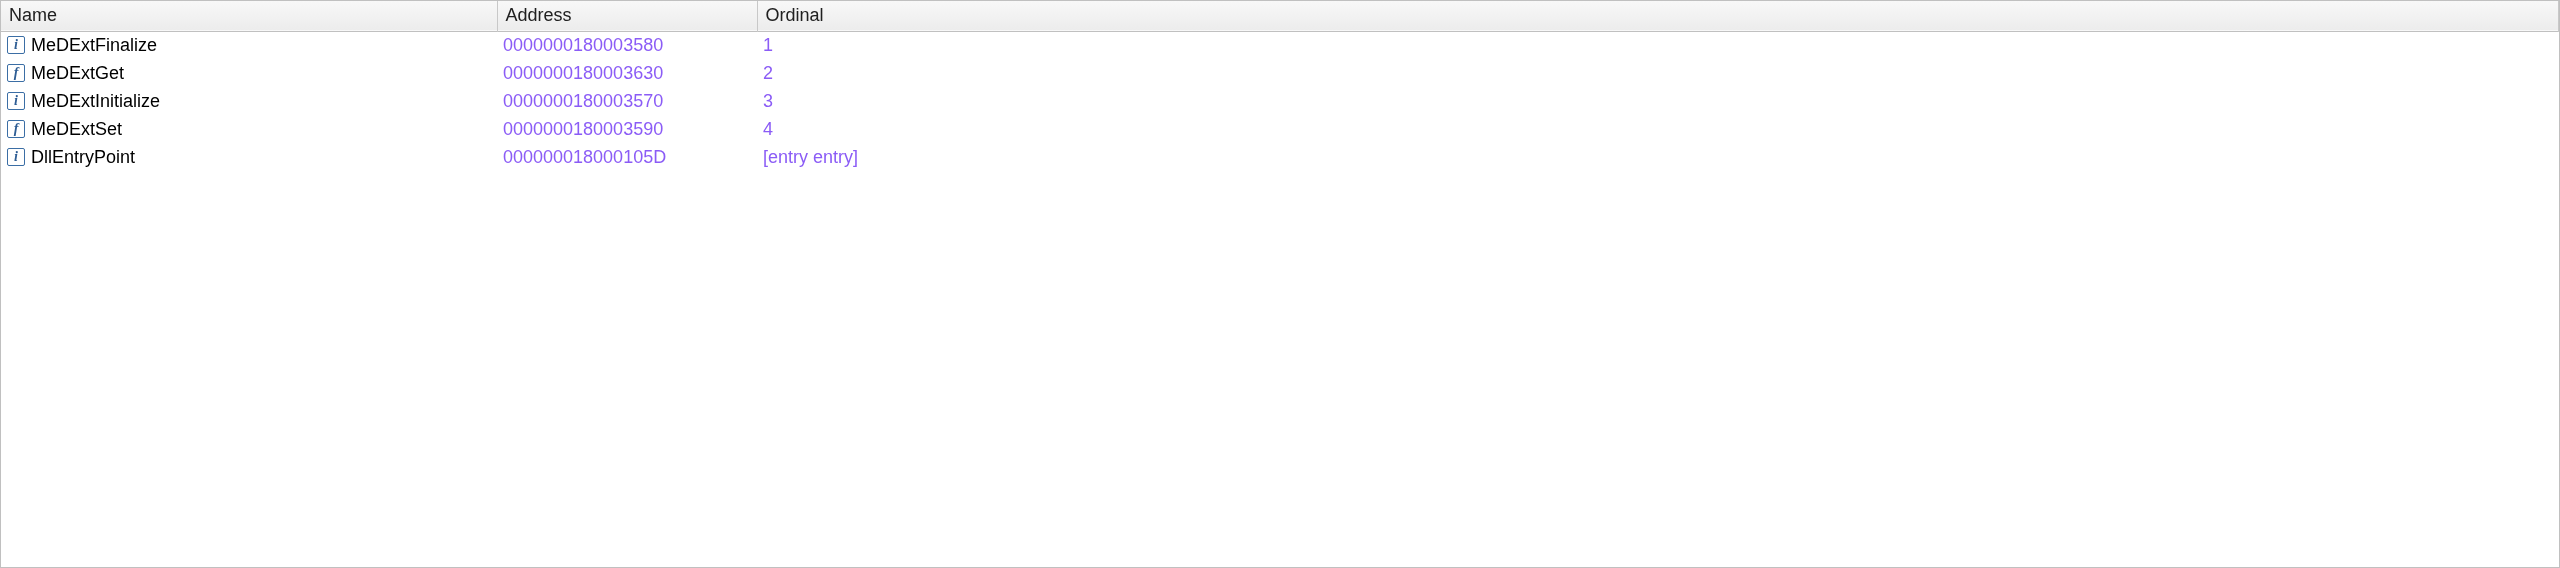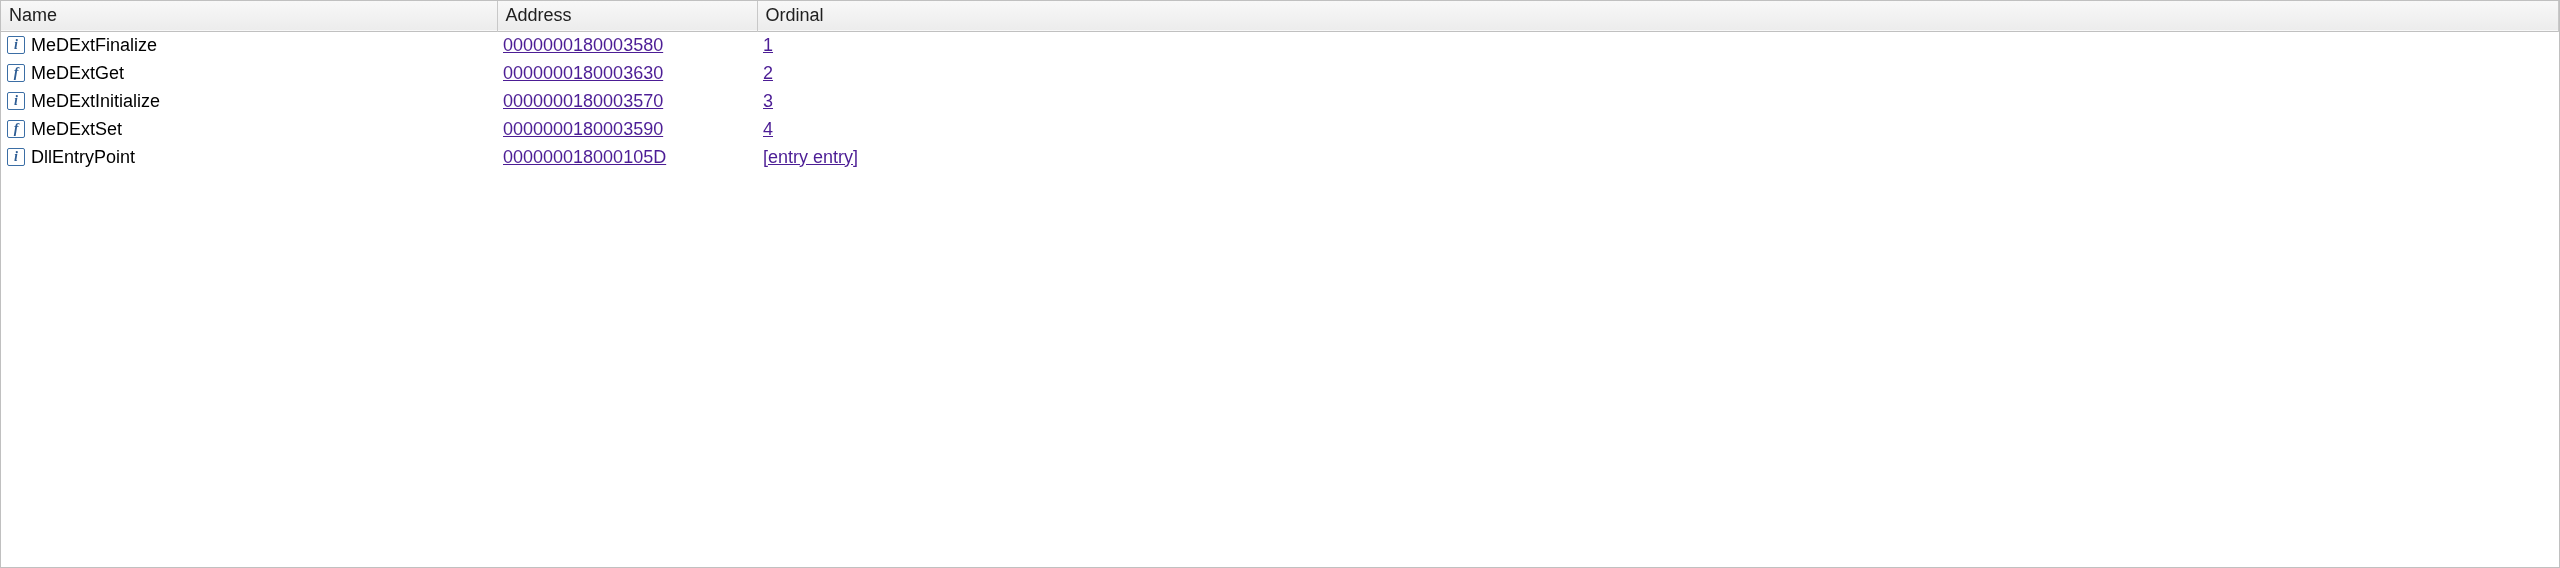--- a/index.html
+++ b/index.html
@@ -91,22 +91,21 @@
       color: #2e5d94;
       line-height: 1;
     }
     
     .name-text {
       color: #000000;
     }
     
     .address-text,
     .ordinal-text {
-      color: #4c1d95;
-      text-decoration: underline;
+      color: #8b5cf6;
     }
   </style>
 </head>
 <body>
 
 <div class="table-container">
   <table class="table">
     <thead class="table-header">
       <tr>
         <th class="col-name">Name</th>

